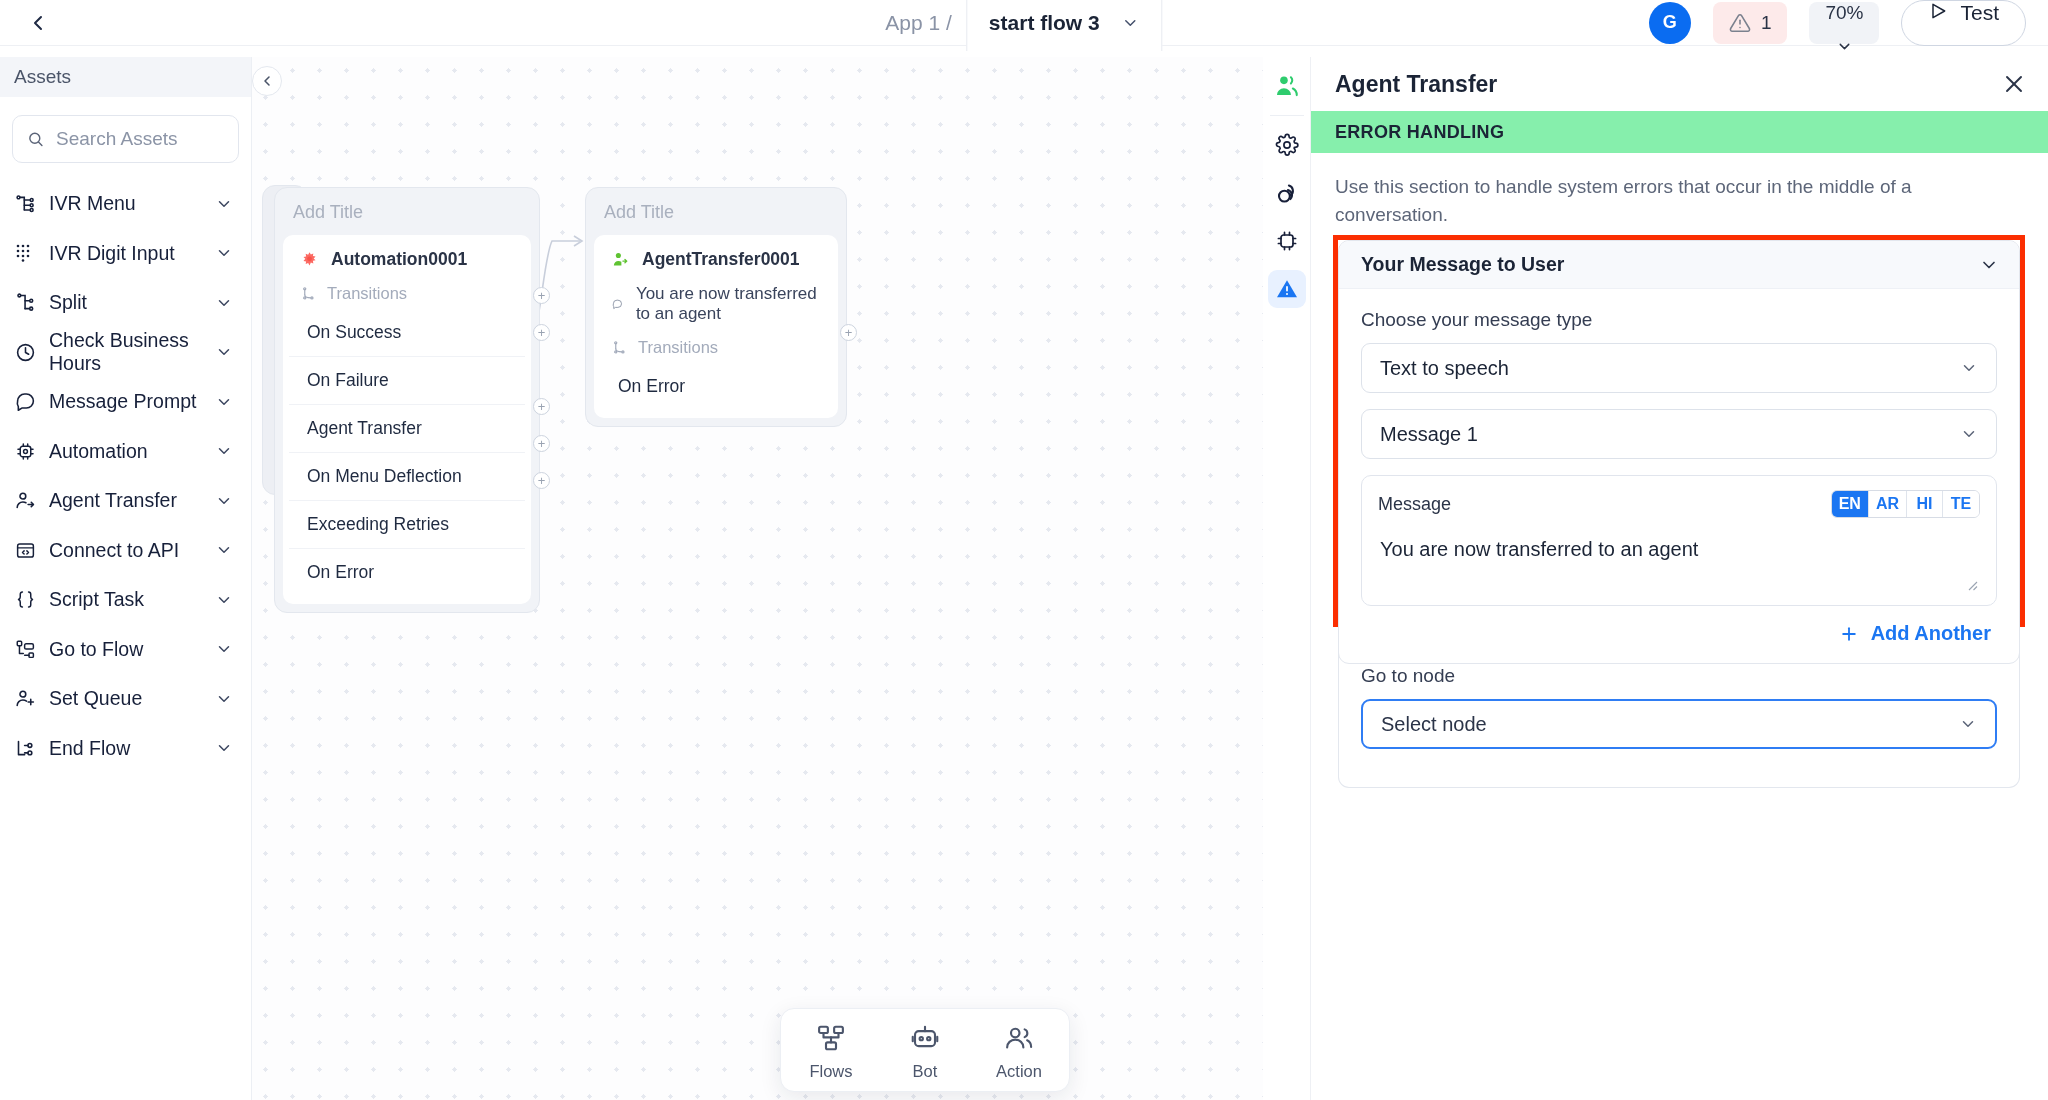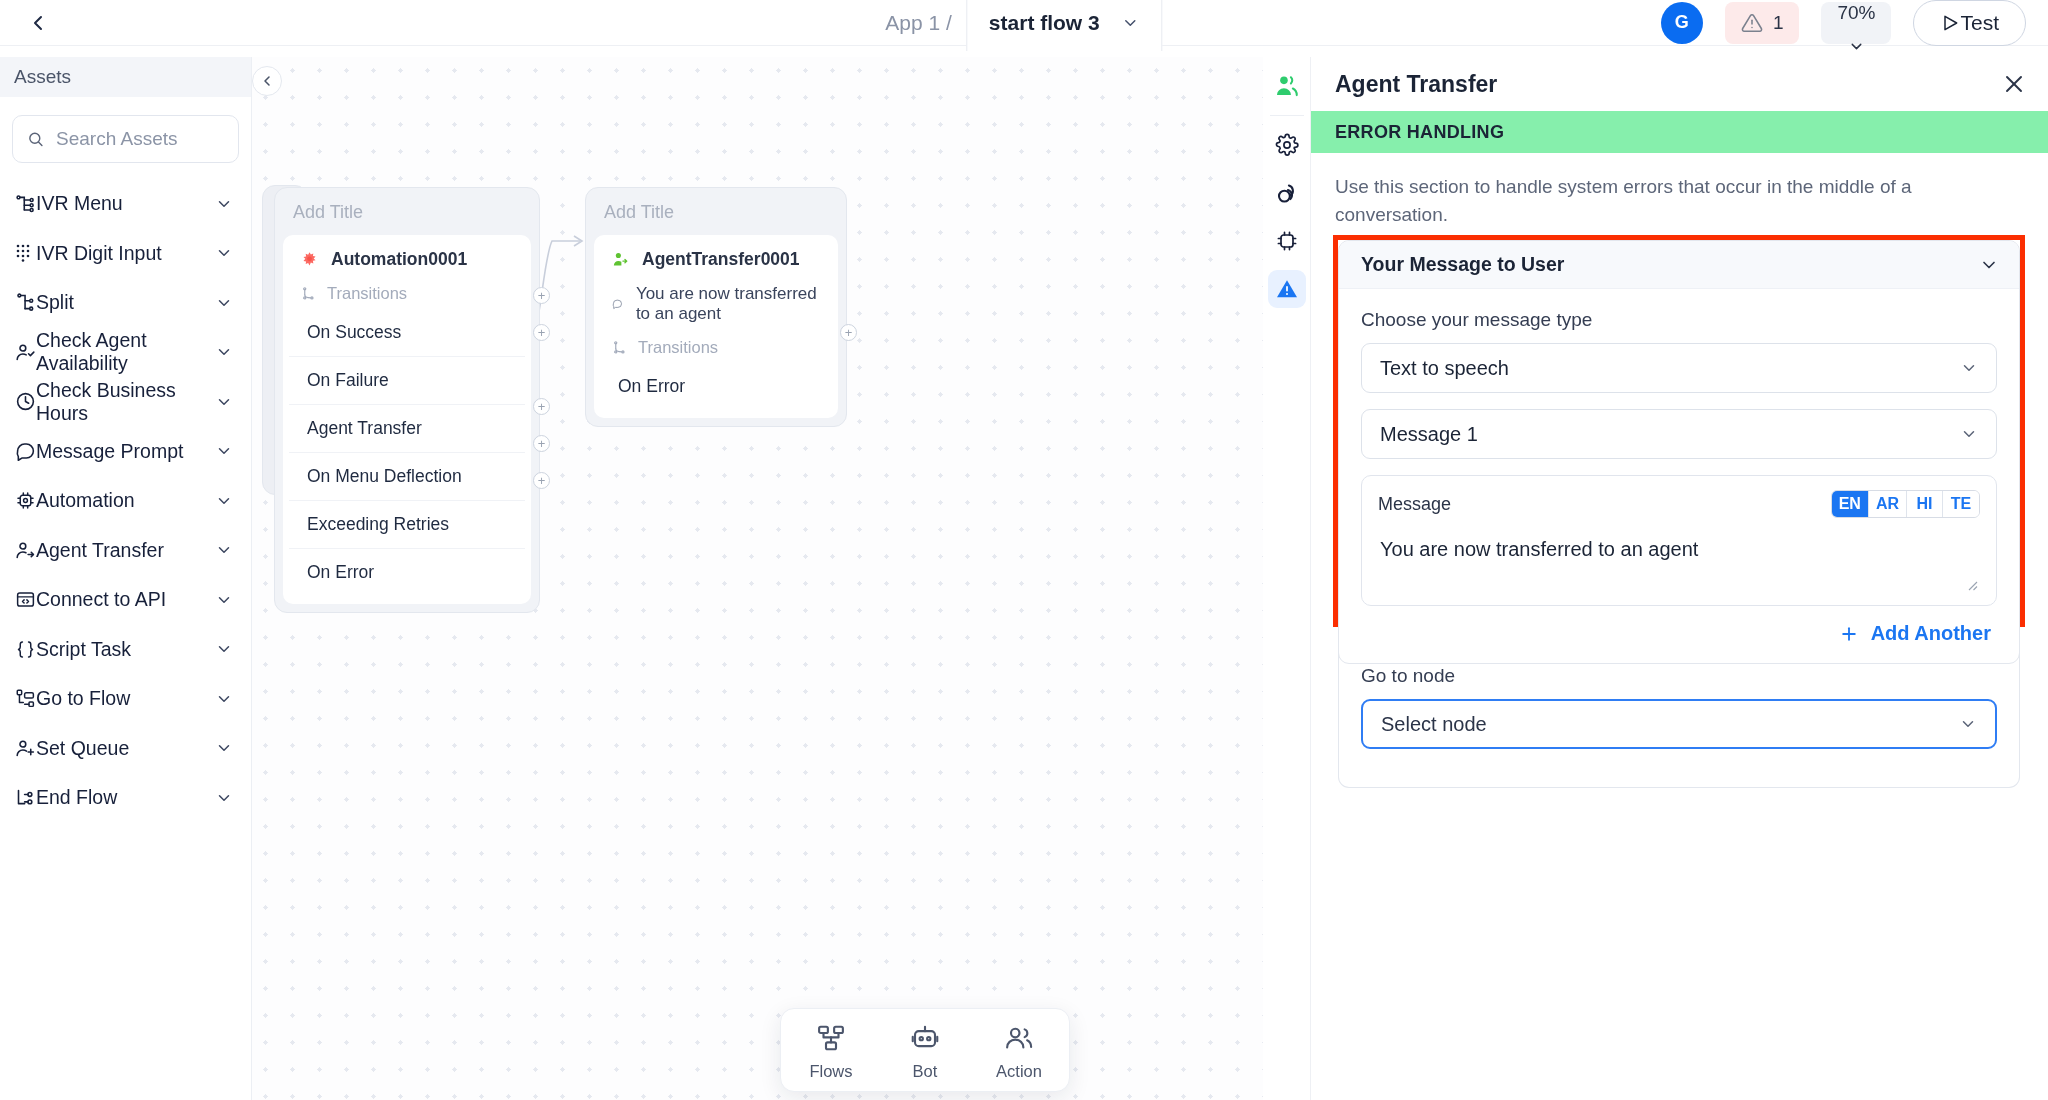--- a/index.html
+++ b/index.html
@@ -47,21 +47,21 @@
     display: flex; align-items: center; gap: 10px;
     background: #fdeaea; border-radius: 8px; height: 42px; padding: 0 16px;
     color: #2a3346; font-size: 19px; cursor: pointer;
   }
   .zoom-chip {
     display: flex; align-items: center; gap: 14px;
     background: #f1f3f7; border-radius: 8px; height: 42px; padding: 0 16px;
     color: #2a3346; font-size: 19px; cursor: pointer; flex-direction: column;
   }
   .test-btn {
-    display: flex; align-items: center; 
+    display: flex; align-items: flex-start; gap: 12px;
     border: 1px solid #cfd6e2; border-radius: 26px; height: 46px; padding: 0 26px;
     font-size: 21px; color: #1b2436; background: #fff; cursor: pointer;
   }
 
   
   .sidebar {
     position: absolute; top: 57px; left: 0; width: 252px; height: 1043px;
     background: #ffffff; border-right: 1px solid #eceff4;
   }
   .assets-header {
@@ -75,21 +75,21 @@
     background: #fff;
   }
   .search-box input {
     border: 0; outline: 0; font-size: 19px; color: #5b6478;
     font-family: "Liberation Sans", sans-serif; width: 100%; background: transparent;
   }
   .search-box input::placeholder { color: #8b94a6; }
   .asset-list { padding-top: 10px; }
   .asset-item {
     display: flex; align-items: center; height: 49.5px; padding: 0 18px 0 14px;
-    cursor: pointer; 
+    cursor: pointer; gap: 13px;
   }
   .asset-ico { width: 22px; height: 22px; flex: 0 0 22px; color: #17203a; display: flex; align-items: center; justify-content: center; }
   .asset-label { flex: 1; font-size: 19.5px; color: #17203a; }
   .asset-chev { color: #3c4760; }
 
   
   .canvas {
     position: absolute; top: 57px; left: 252px; width: 1011px; height: 1043px;
     background-color: #fdfdfe;
     background-image: radial-gradient(#e6e9f0 2.1px, transparent 2.2px);
@@ -347,35 +347,20 @@
             </svg>
         </span>
         <span class="asset-label">Split</span>
         <span class="asset-chev">
             <svg width="18" height="18" viewBox="0 0 24 24" fill="none" stroke="currentColor" stroke-width="2" stroke-linecap="round" stroke-linejoin="round">
               <polyline points="6 9 12 15 18 9"></polyline>
             </svg>
           </span>
       </div>
 
-      <div class="asset-item">
-        <span class="asset-ico">
-          <svg width="21" height="21" viewBox="0 0 24 24" fill="none" stroke="currentColor" stroke-width="1.8" stroke-linecap="round" stroke-linejoin="round">
-              <circle cx="9" cy="7" r="3.3"></circle>
-              <path d="M2.5 20c0-3.6 2.9-6.3 6.5-6.3 1.4 0 2.7.4 3.8 1.1"></path>
-              <polyline points="15.5 13.5 17.6 15.6 21.5 11.6"></polyline>
-            </svg>
-        </span>
-        <span class="asset-label">Check Agent Availability</span>
-        <span class="asset-chev">
-            <svg width="18" height="18" viewBox="0 0 24 24" fill="none" stroke="currentColor" stroke-width="2" stroke-linecap="round" stroke-linejoin="round">
-              <polyline points="6 9 12 15 18 9"></polyline>
-            </svg>
-          </span>
-      </div>
 
       <div class="asset-item">
         <span class="asset-ico">
           <svg width="21" height="21" viewBox="0 0 24 24" fill="none" stroke="currentColor" stroke-width="1.8" stroke-linecap="round" stroke-linejoin="round">
               <circle cx="12" cy="12" r="9"></circle>
               <polyline points="12 6.6 12 12 15.6 14"></polyline>
             </svg>
         </span>
         <span class="asset-label">Check Business Hours</span>
         <span class="asset-chev">

